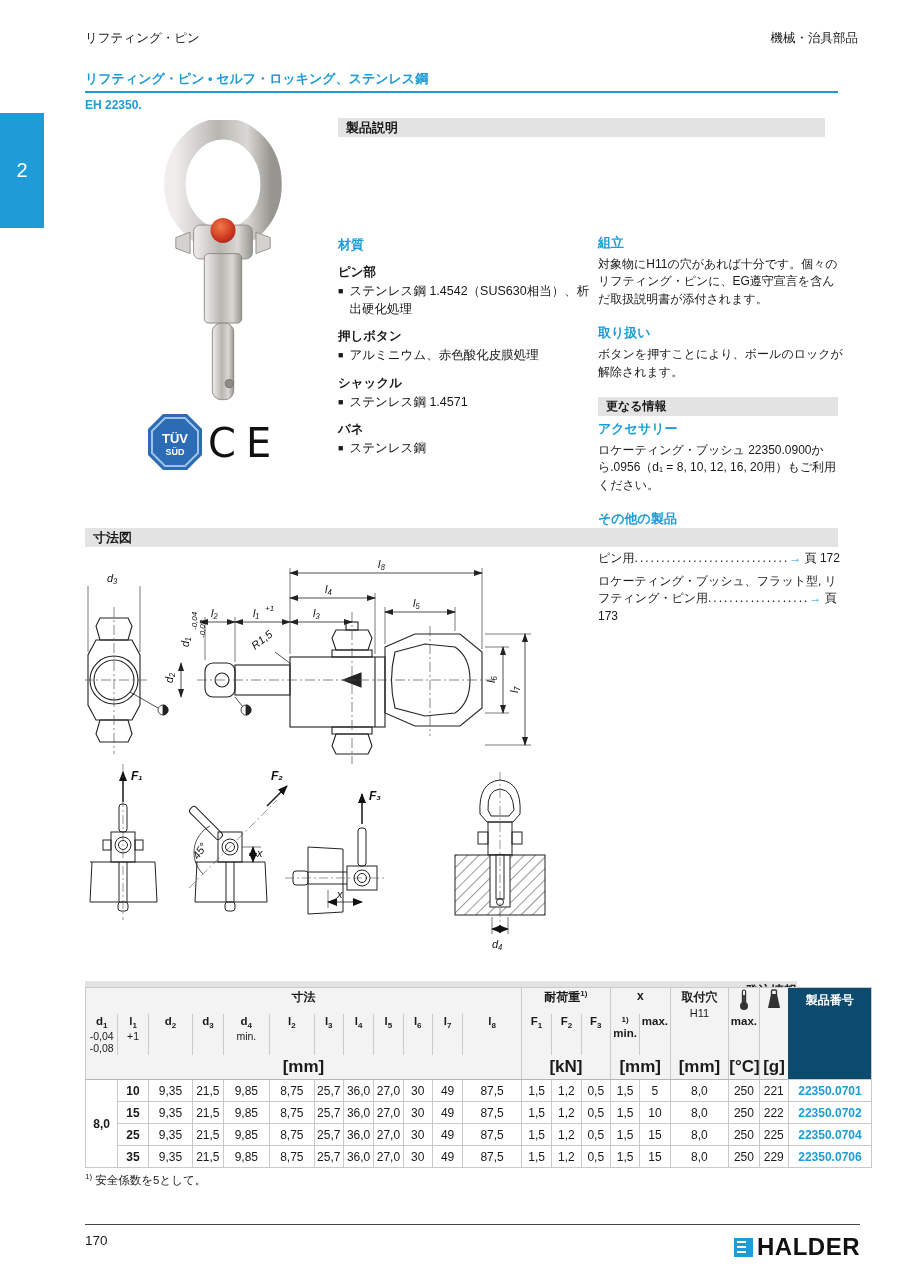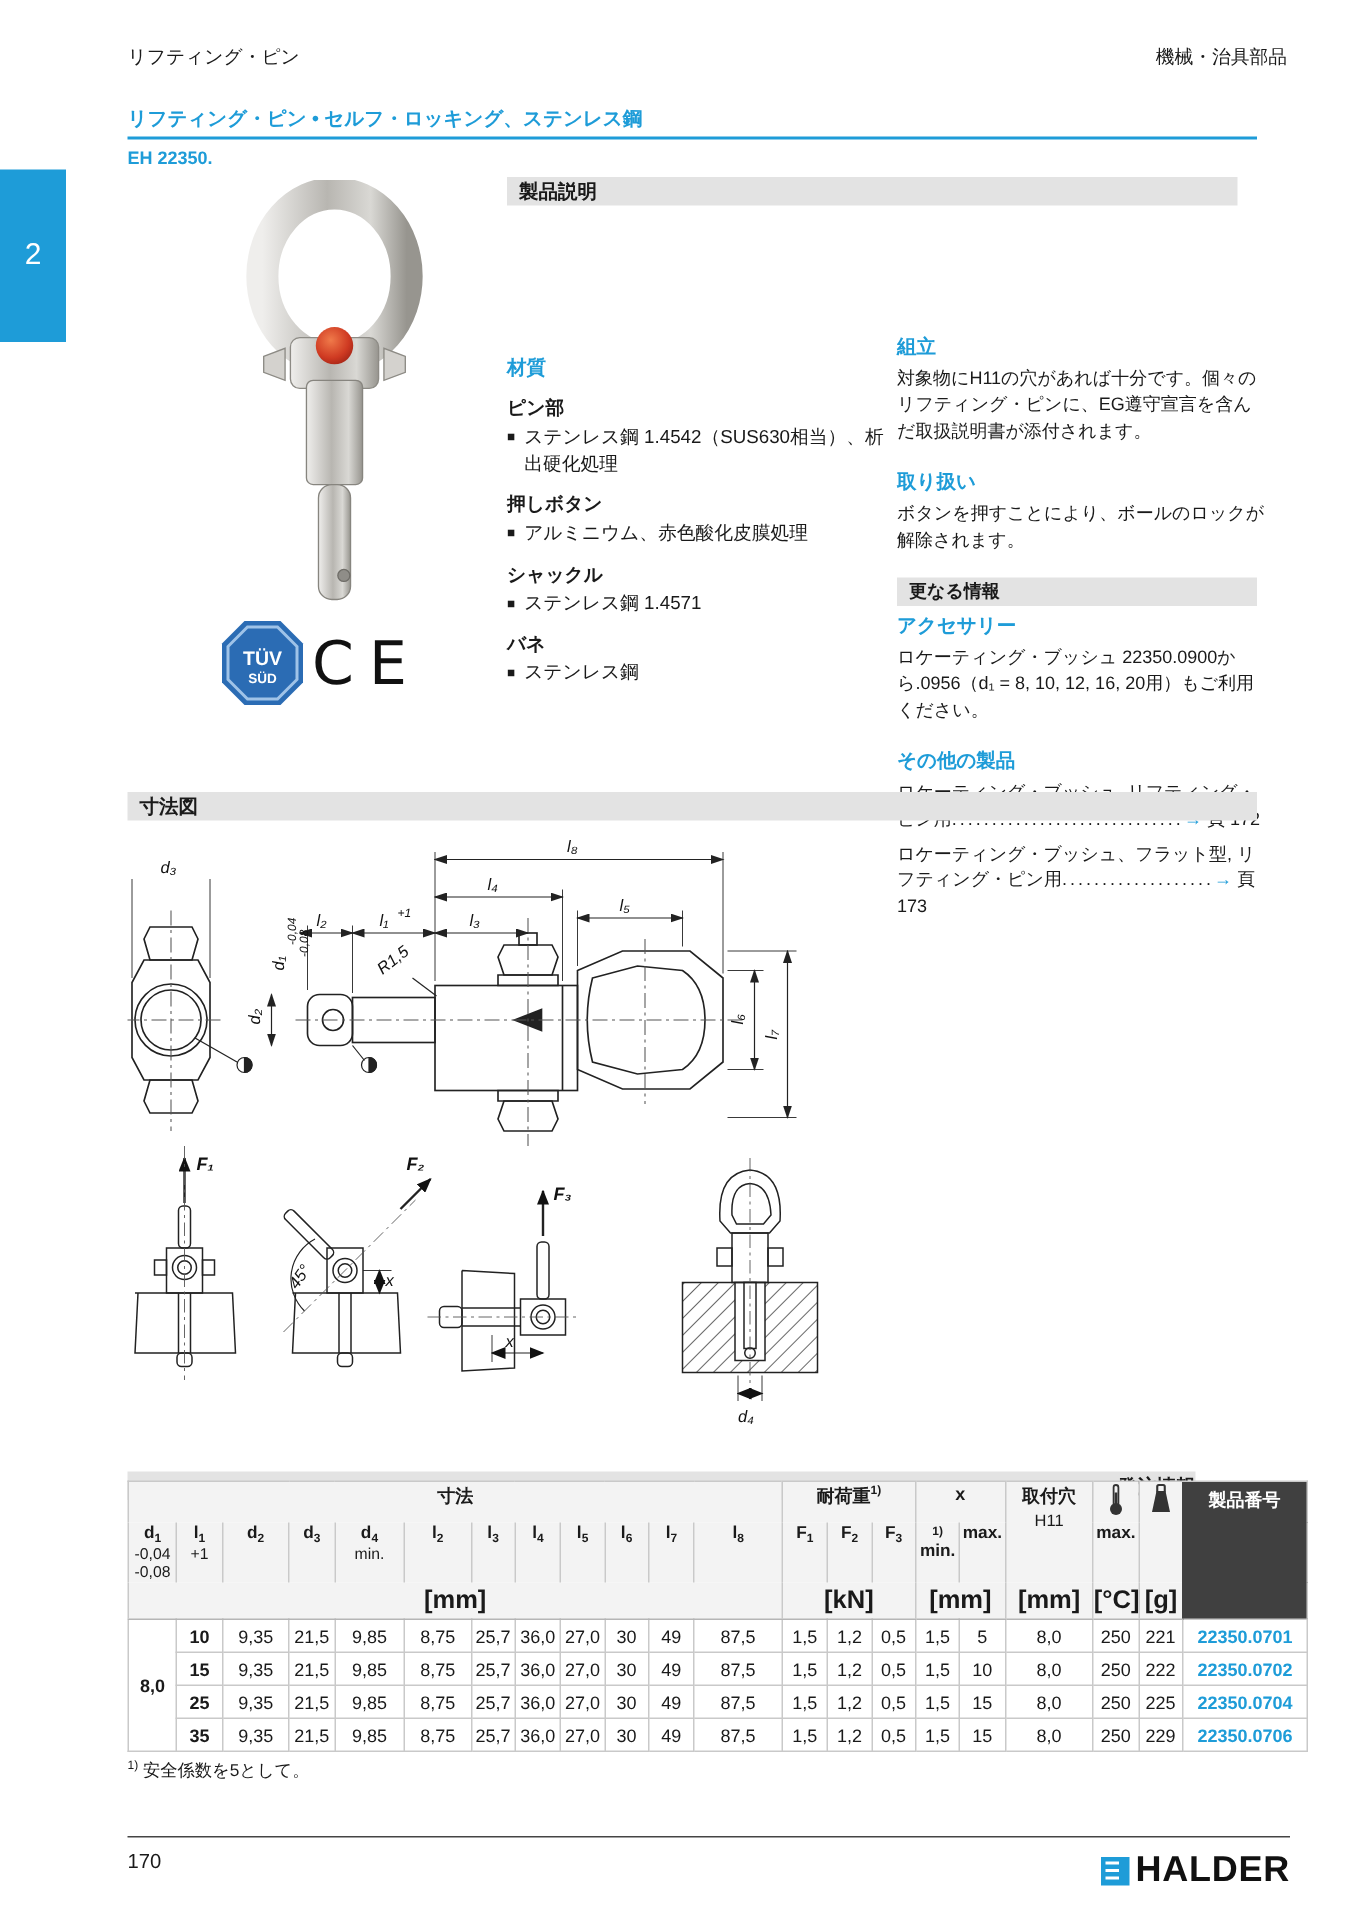--- a/index.html
+++ b/index.html
@@ -26,21 +26,21 @@
   table.order{border-collapse:collapse;table-layout:fixed;width:787px;font-size:12px;}
   table.order thead{background:#f3f3f3;}
   table.order th{font-weight:bold;font-size:11.5px;padding:1px 1px;vertical-align:top;}
   table.order .vl{border-left:1px solid #c9c9c9;}
   table.order thead tr.units td{border-left:1px solid #c9c9c9;border-bottom:1px solid #b5b5b5;
         font-weight:bold;text-align:center;font-size:17px;padding:2px 0;}
   table.order tbody td{border:1px solid #c9c9c9;text-align:center;height:19px;padding:1px 0;}
   table.order{border:1px solid #c9c9c9;}
   table.order .b{font-weight:bold;}
   table.order td.part{color:#1E9CD8;font-weight:bold;}
-  table.order th.partno{background:#404040;color:#fff;font-size:12px;text-align:center;
+  table.order th.partno{background:#0c4a6e;color:#fff;font-size:12px;text-align:center;
         vertical-align:top;padding-top:4px;}
   table.order sub{font-size:8px;}
   table.order .note{font-weight:normal;font-size:10.5px;}
   table.order .tiny-sup{font-size:8px;vertical-align:top;}
   table.order .grouph{text-align:center;font-size:12px;}
   .footnote{font-size:11.5px;}
   .footer{left:85px;top:1224px;width:775px;border-top:1.5px solid #444;
           display:flex;justify-content:space-between;align-items:flex-start;padding-top:8px;}
   .pageno{font-size:13.5px;}
   .halder{display:flex;align-items:center;gap:4px;}
@@ -125,21 +125,21 @@
         <span>ステンレス鋼 1.4571</span>
       </div>
     <div class="grouplabel">バネ</div>
     <div class="bullet-row">
         <span class="sq">■</span>
         <span>ステンレス鋼</span>
       </div>
   </div>
 
   <div class="abs" style="left:598px;top:222px;width:245px;">
-    <div class="bluehead" style="margin-top:0;">組立</div>
+    <div class="bluehead" style="margin-top:12px;">組立</div>
     <div class="bodytext" style="font-size:12px;">対象物にH11の穴があれば十分です。個々のリフティング・ピンに、EG遵守宣言を含んだ取扱説明書が添付されます。</div>
     <div class="bluehead" style="margin-top:16px;">取り扱い</div>
     <div class="bodytext" style="font-size:12px;">ボタンを押すことにより、ボールのロックが解除されます。</div>
     <div class="graybar" style="width:240px;margin-top:16px;font-size:12px;">更なる情報</div>
     <div class="bluehead" style="margin-top:4px;">アクセサリー</div>
     <div class="bodytext" style="font-size:12px;">ロケーティング・ブッシュ 22350.0900から.0956（d₁ = 8, 10, 12, 16, 20用）もご利用ください。</div>
     <div class="bluehead" style="margin-top:16px;">その他の製品</div>
     <div class="link-row">
       <span>ロケーティング・ブッシュ, リフティング・ピン用</span><span class="dots">.............................</span><span class="arrow">→</span> <span>頁 172</span>
     </div>

